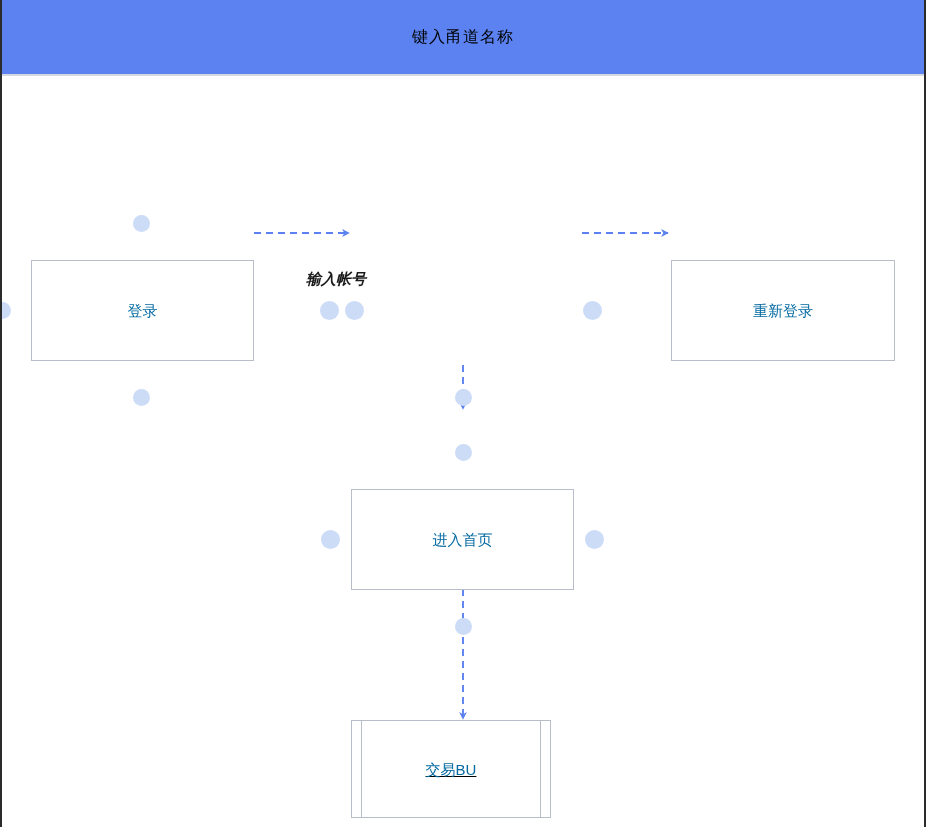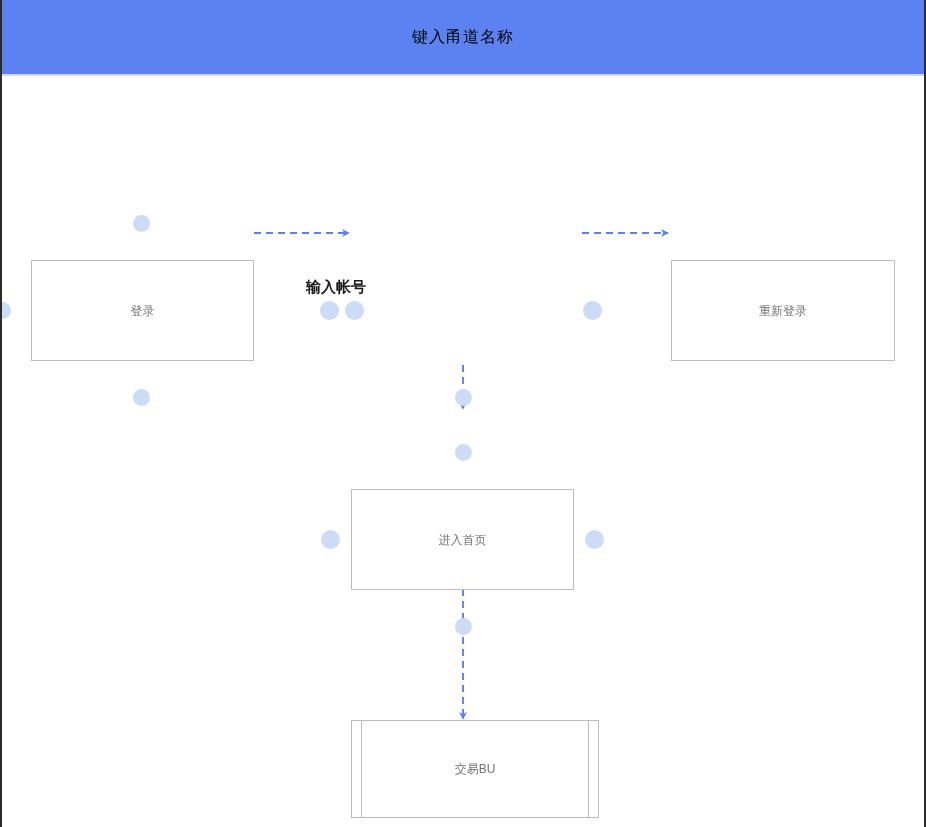--- a/index.html
+++ b/index.html
@@ -72,22 +72,22 @@
     box-sizing: border-box;
     display: flex;
     align-items: center;
     justify-content: center;
     background: #ffffff;
   }
   .node-rect {
     border: 1px solid #b9bdc9;
   }
   .node-label {
-    color: #737373;
-    font-size: 12px;
+    color: #0369a1;
+    font-size: 15px;
     line-height: 1;
     user-select: none;
     white-space: nowrap;
   }
 
   
   .node-subprocess {
     border: 1px solid #b9bdc9;
   }
   .sub-bar {
@@ -173,33 +173,33 @@
     <div class="handle" style="left:131px; top:137px;"></div>
     <div class="handle" style="left:131px; top:311px;"></div>
     <div class="handle" style="left:-8px; top:224px;"></div>
     <div class="handle handle-lg" style="left:318px; top:223px;"></div>
 
     <div class="handle handle-lg" style="left:343px; top:223px;"></div>
     <div class="handle handle-lg" style="left:581px; top:223px;"></div>
     <div class="handle" style="left:453px; top:311px;"></div>
     <div class="handle" style="left:453px; top:366px;"></div>
 
-    <div class="edge-label" style="left:302px; top:200px;">输入帐号</div>
+    <div class="edge-label" style="left:302px; top:192px;font-style:italic;">输入帐号</div>
 
     <div class="node node-rect" style="left:349px; top:411px; width:223px; height:101px;">
       <span class="node-label">进入首页</span>
     </div>
 
     <div class="node node-rect" style="left:669px; top:182px; width:224px; height:101px;">
       <span class="node-label">重新登录</span>
     </div>
     <div class="handle handle-lg" style="left:319px; top:452px;"></div>
     <div class="handle handle-lg" style="left:583px; top:452px;"></div>
     <div class="handle" style="left:453px; top:540px;"></div>
 
-    <div class="node node-subprocess" style="left:349px; top:642px; width:248px; height:98px;">
+    <div class="node node-subprocess" style="left:349px; top:642px; width:200px; height:98px;text-decoration:underline;">
       <span class="sub-bar sub-bar-left"></span>
       <span class="sub-bar sub-bar-right"></span>
       <span class="node-label">交易BU</span>
     </div>
 
   </div>
 </div>
 
 </body></html>

